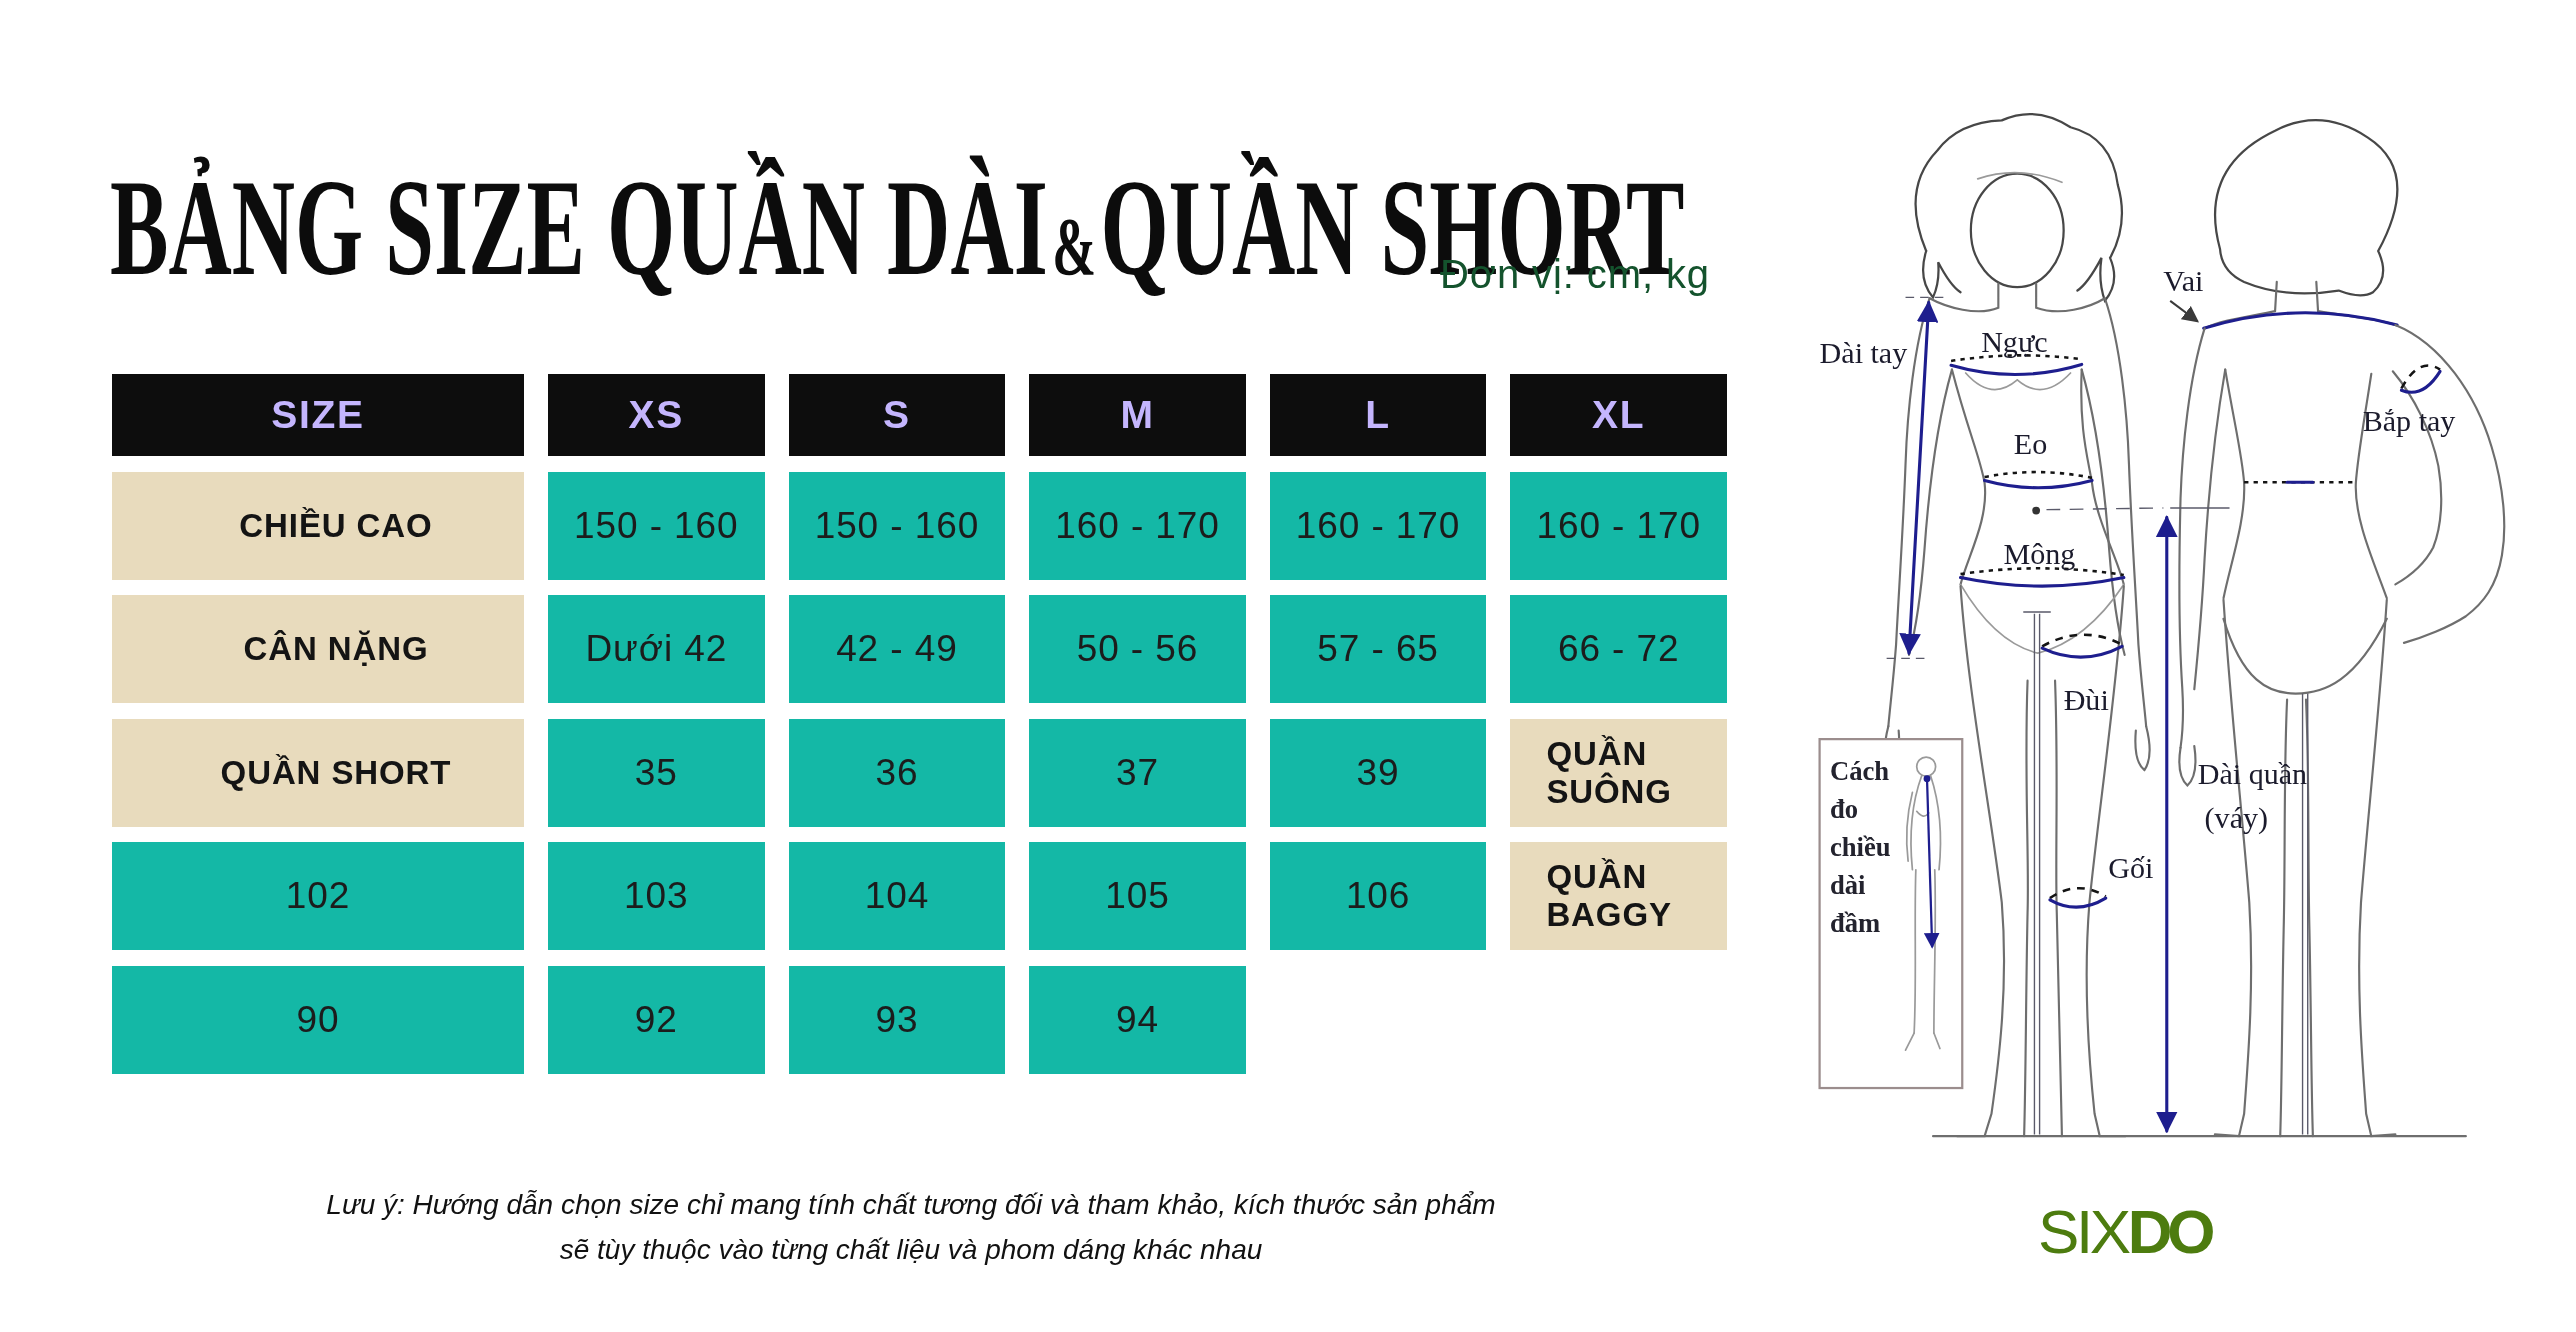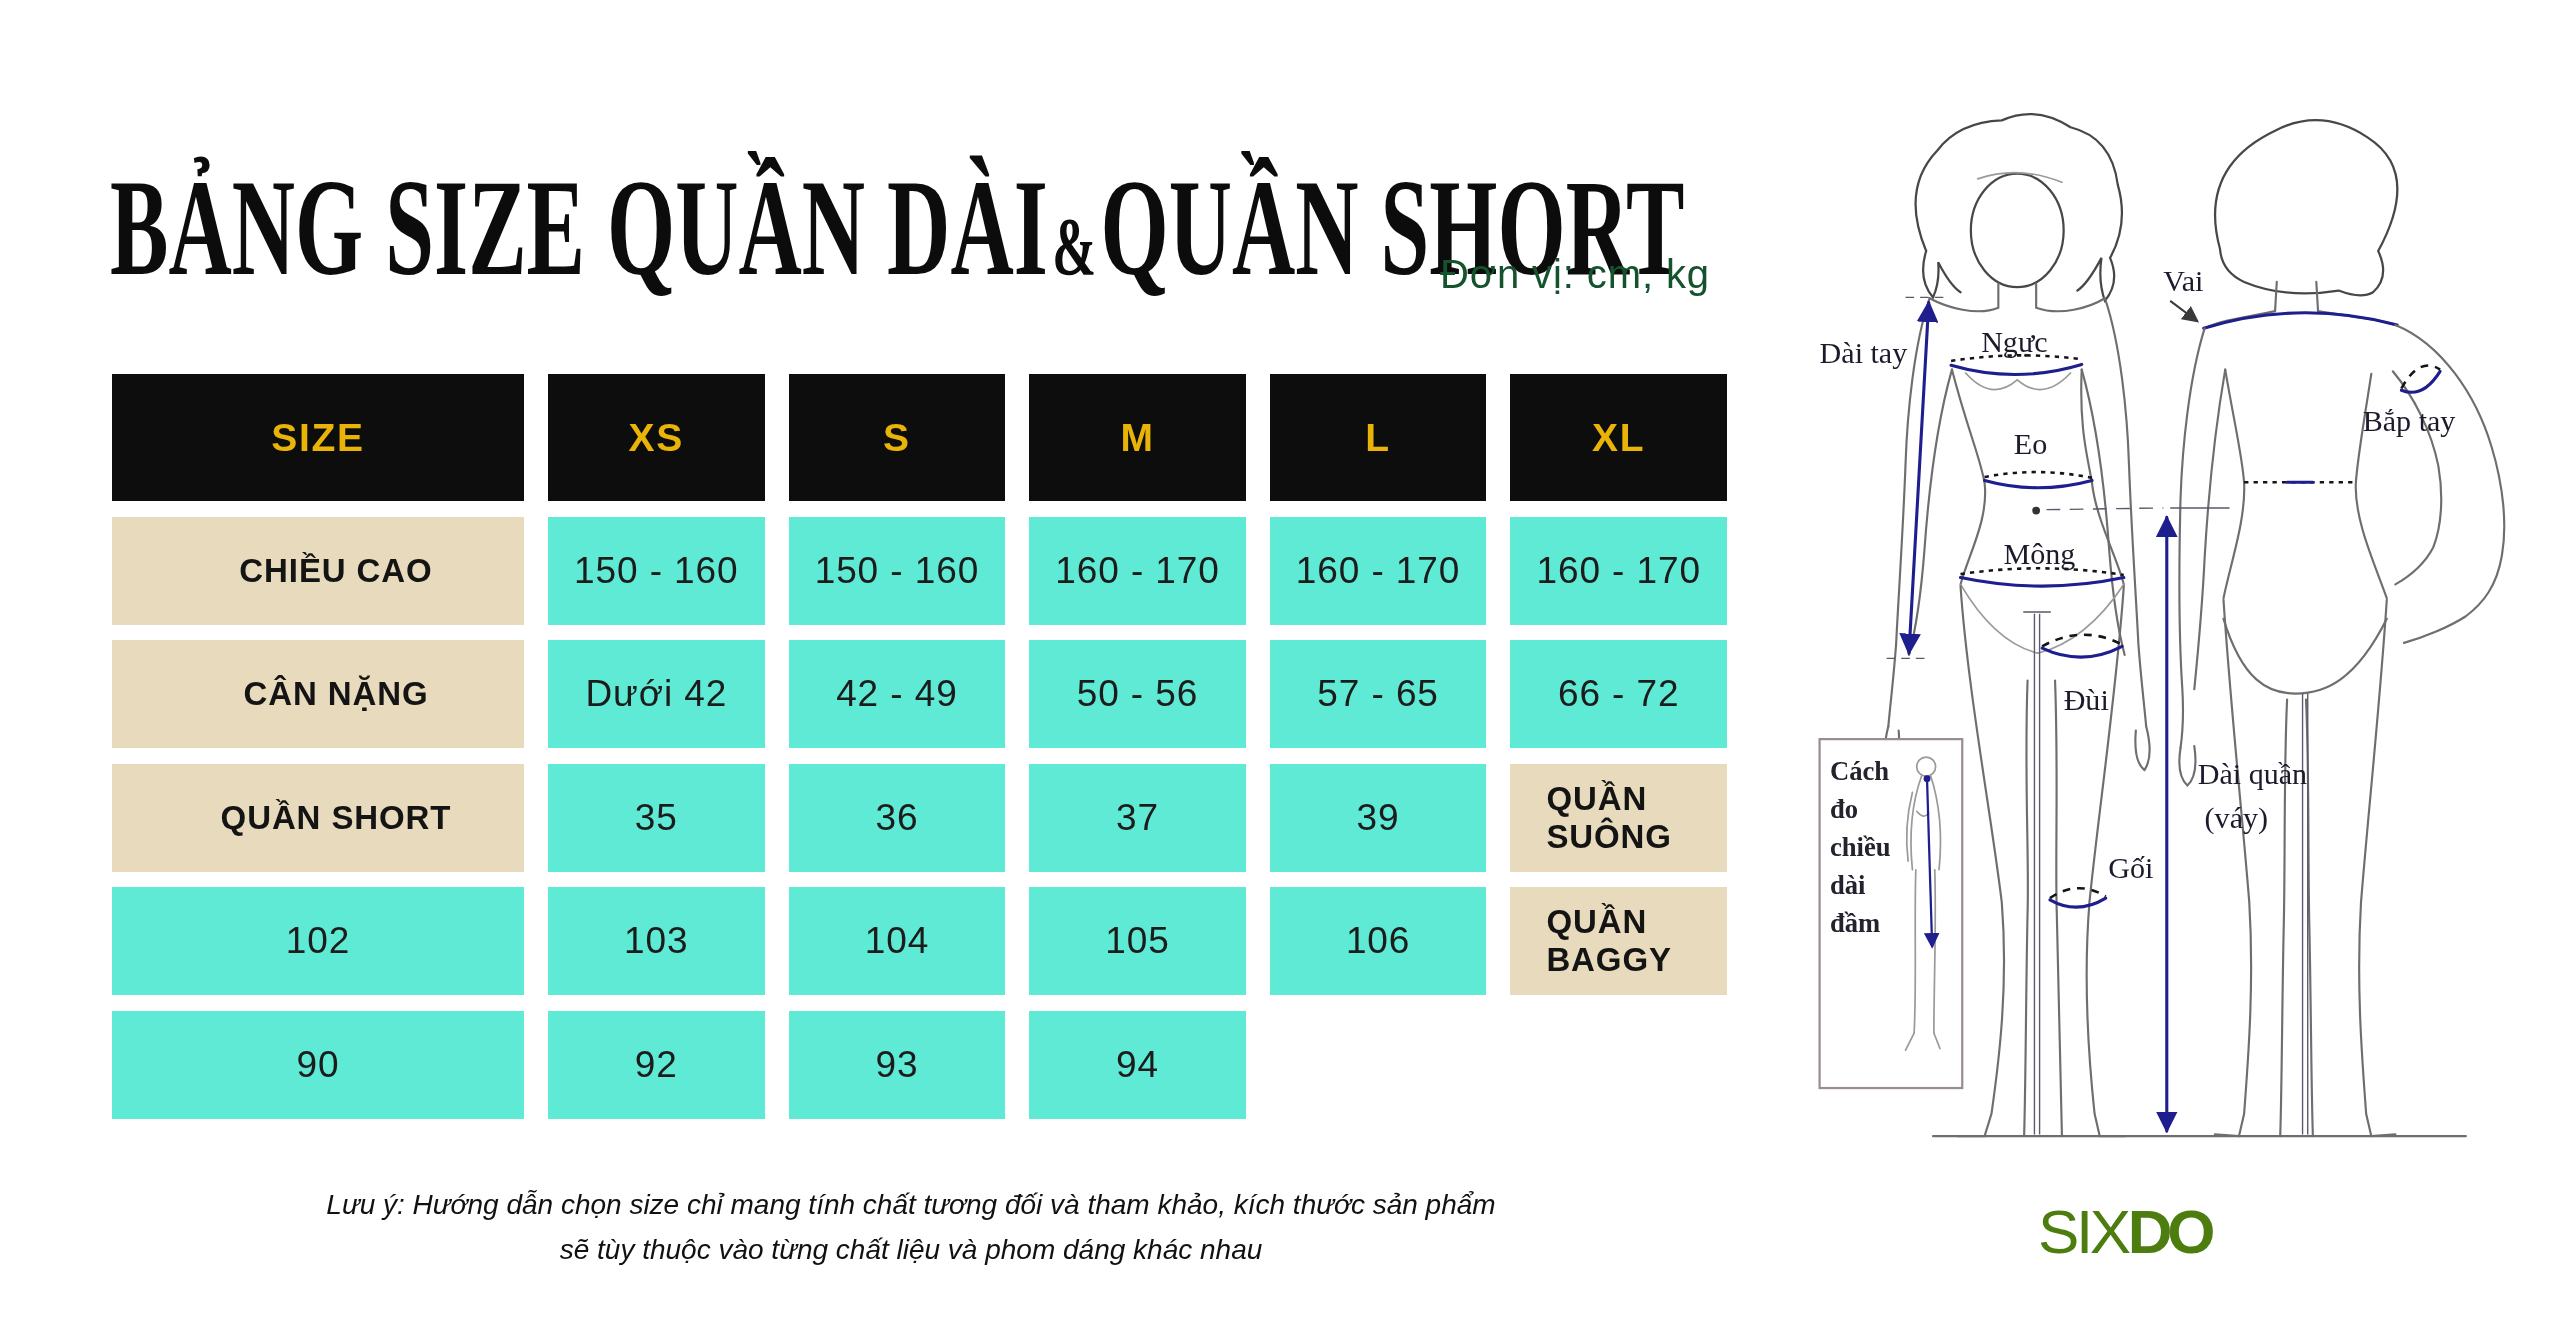--- a/index.html
+++ b/index.html
@@ -13,25 +13,25 @@
   .title .amp{font-size:0.6em;font-weight:700;padding:0 6.9px;}
 
   .unit-note{position:absolute;left:1315px;top:252px;width:395px;text-align:right;
              font-size:40px;color:#14532d;letter-spacing:0.9px;}
 
   
   .size-table{position:absolute;left:112px;top:374px;width:1615px;
               display:grid;grid-template-columns:412px repeat(5,1fr);
               column-gap:24px;row-gap:15.5px;}
   .cell{display:flex;align-items:center;justify-content:center;}
-  .cell.head{background:#0d0d0d;color:#eab308;height:127px;
+  .cell.head{background:#0d0d0d;color:#c4b5fd;height:82px;
              font-size:39px;font-weight:700;letter-spacing:1.7px;}
   .cell.rowlabel{background:#e8dbbd;color:#141414;height:108px;
                  font-size:33px;font-weight:700;letter-spacing:0.9px;padding-left:36px;}
-  .cell.val{background:#5eead4;color:#1c1c1c;height:108px;
+  .cell.val{background:#14b8a6;color:#1c1c1c;height:108px;
             font-size:37px;font-weight:400;letter-spacing:0.9px;}
 
   .footnote{position:absolute;left:112px;top:1182px;width:1598px;text-align:center;
             font-style:italic;font-size:28px;color:#111;line-height:1.62;}
 
   
   .logo{position:absolute;left:2038px;top:1196px;font-size:62px;color:#4d7c0f;
         letter-spacing:-3.4px;white-space:nowrap;}
   .logo .six{font-weight:400;}
   .logo .do{font-weight:800;letter-spacing:-5.2px;}

